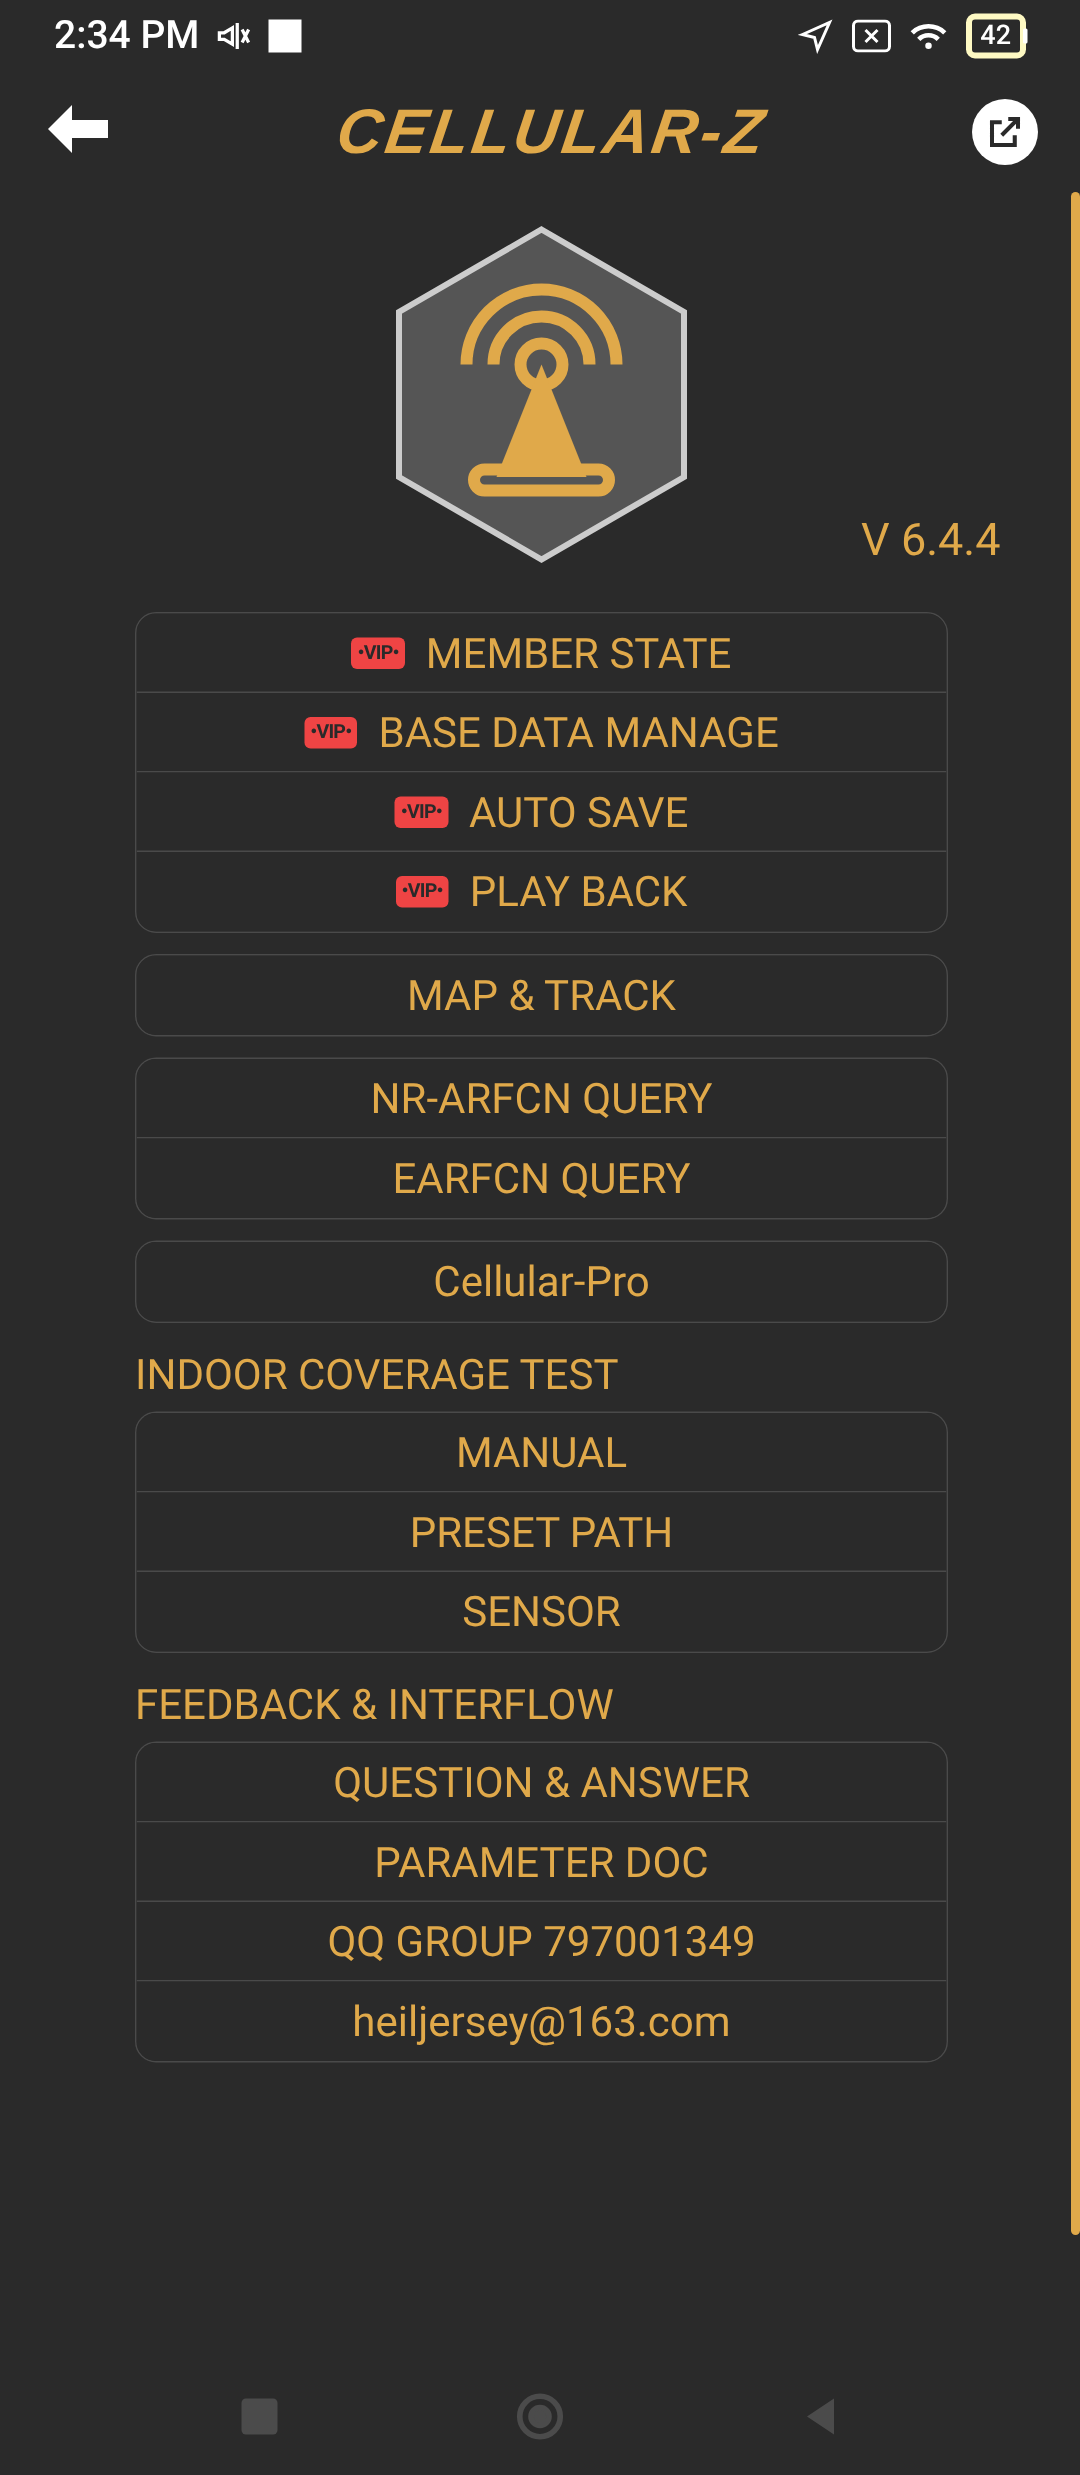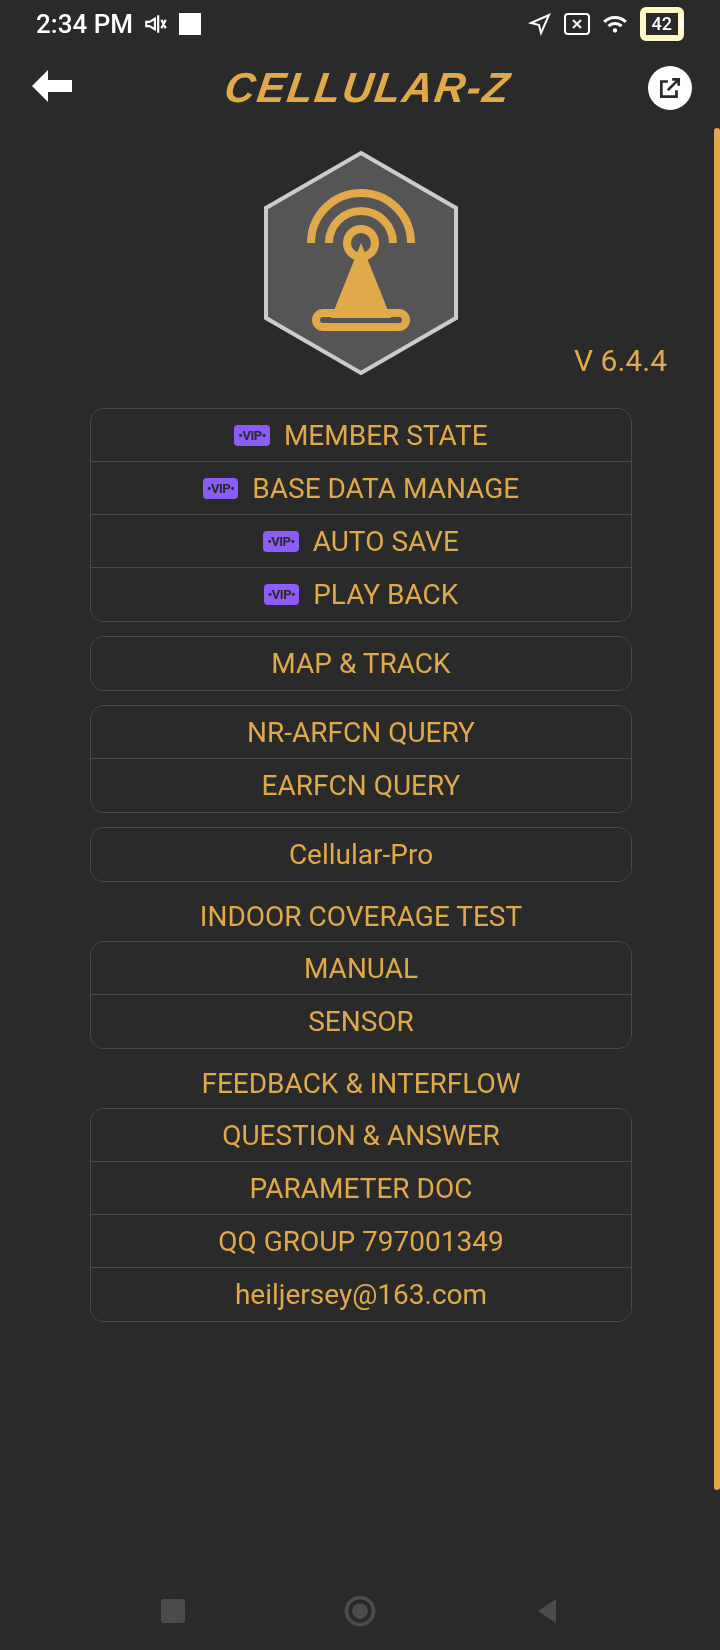--- a/index.html
+++ b/index.html
@@ -18,21 +18,21 @@
     justify-content: space-between;
     padding: 0 36px;
     color: #fff;
     font-size: 26px;
     font-weight: 500;
   }
   .status-left { display: flex; align-items: center; gap: 10px; }
   .status-right { display: flex; align-items: center; gap: 12px; }
   .status-icon { display: inline-flex; align-items: center; }
   .battery-box {
-    border: 6px solid #fef9c3;
+    border: 4px solid #fef9c3;
     border-radius: 6px;
     padding: 0 6px;
     font-size: 18px;
     line-height: 22px;
     position: relative;
   }
   .battery-box::after {
     content: "";
     position: absolute;
     right: -5px; top: 6px;
@@ -86,21 +86,20 @@
   }
   .hexagon svg { width: 100%; height: 100%; }
   .version {
     position: absolute;
     right: -35px;
     bottom: 20px;
     font-size: 30px;
     color: #e0a94a;
   }
   .section-label {
-    text-align: center;
     font-size: 28px;
     color: #e0a94a;
     margin-bottom: 8px;
     margin-top: 18px;
   }
   .group {
     border: 1px solid #4a4a4a;
     border-radius: 14px;
     overflow: hidden;
     margin-bottom: 14px;
@@ -111,21 +110,21 @@
     align-items: center;
     justify-content: center;
     gap: 14px;
     border-bottom: 1px solid #4a4a4a;
     font-size: 28px;
     color: #e0a94a;
     background: #2a2a2a;
   }
   .item:last-child { border-bottom: none; }
   .vip {
-    background: #8b5cf6;
+    background: #ef4444;
     color: #2a2a2a;
     font-size: 13px;
     font-weight: 700;
     padding: 3px 4px;
     border-radius: 4px;
     letter-spacing: -0.5px;
   }
   .nav-bar {
     position: absolute;
     bottom: 0; left: 0; right: 0;
@@ -255,20 +254,23 @@
       <span>Cellular-Pro</span>
     </div>
   </div>
 
   <div class="section-label">INDOOR COVERAGE TEST</div>
   <div class="group">
     <div class="item">
       <span>MANUAL</span>
     </div>
     <div class="item">
+      <span>PRESET PATH</span>
+    </div>
+    <div class="item">
       <span>SENSOR</span>
     </div>
   </div>
 
   <div class="section-label">FEEDBACK &amp; INTERFLOW</div>
   <div class="group">
     <div class="item">
       <span>QUESTION &amp; ANSWER</span>
     </div>
     <div class="item">

